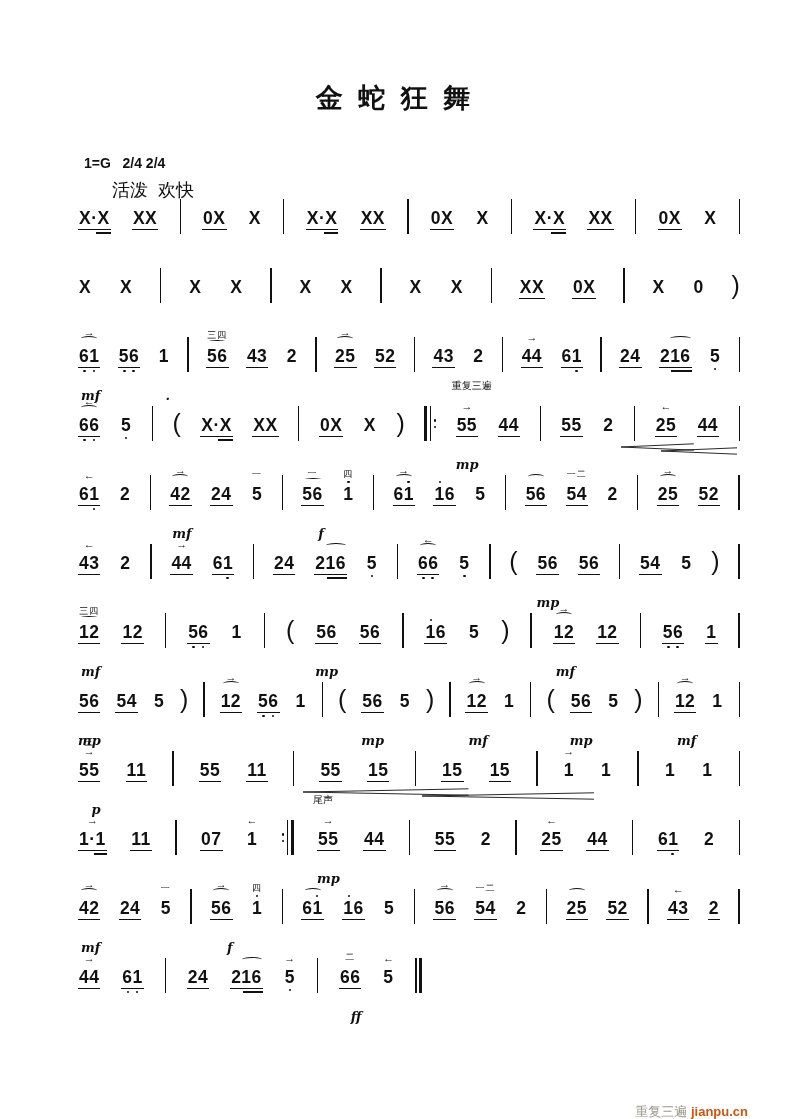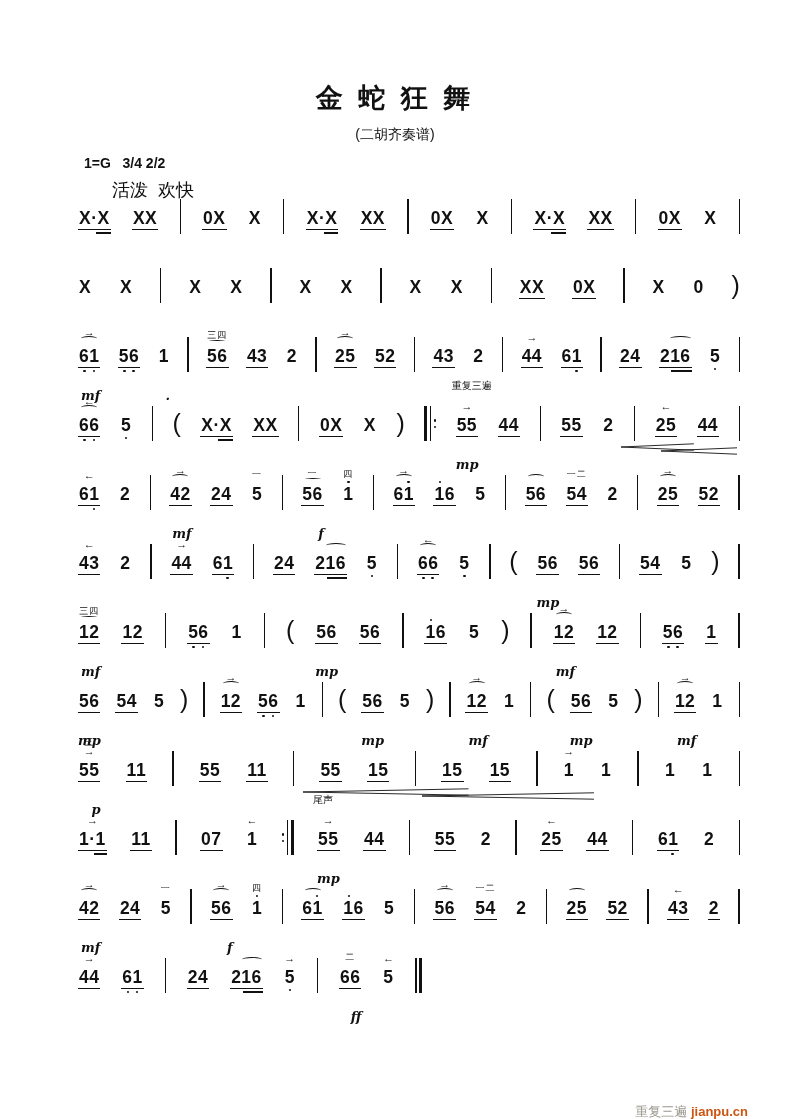--- a/index.html
+++ b/index.html
@@ -39,22 +39,21 @@
   .hp{position:absolute;height:8px;}
   .footer{position:absolute;top:1088px;right:42px;font-size:13px;white-space:pre;}
   .footer .site-name{color:var(--footer-gray,#9a968e);}
   .footer .site-url{color:var(--footer-orange,#cc5511);font-weight:600;}
 </style>
 </head>
 <body>
 
 <div class="page">
   <div class="title">金 蛇 狂 舞</div>
-  <div class="subtitle">(二胡齐奏谱)</div>
-  <div class="keysig">1=G   3/4 2/2</div>
+  <div class="keysig">1=G   2/4 2/4</div>
   <div class="tempo">活泼  欢快</div>
 
   <div class="score" id="score">
       <div class="mline">
         <div class="note"><div class="above"></div><div class="dots"></div><div class="dig u1">X·X<div class="u2x"></div></div><div class="dots"></div></div>
         <div class="note"><div class="above"></div><div class="dots"></div><div class="dig u1">XX</div><div class="dots"></div></div>
         <div class="bar"></div>
         <div class="note"><div class="above"></div><div class="dots"></div><div class="dig u1">0X</div><div class="dots"></div></div>
         <div class="note"><div class="above"></div><div class="dots"></div><div class="dig">X</div><div class="dots"></div></div>
         <div class="bar"></div>

